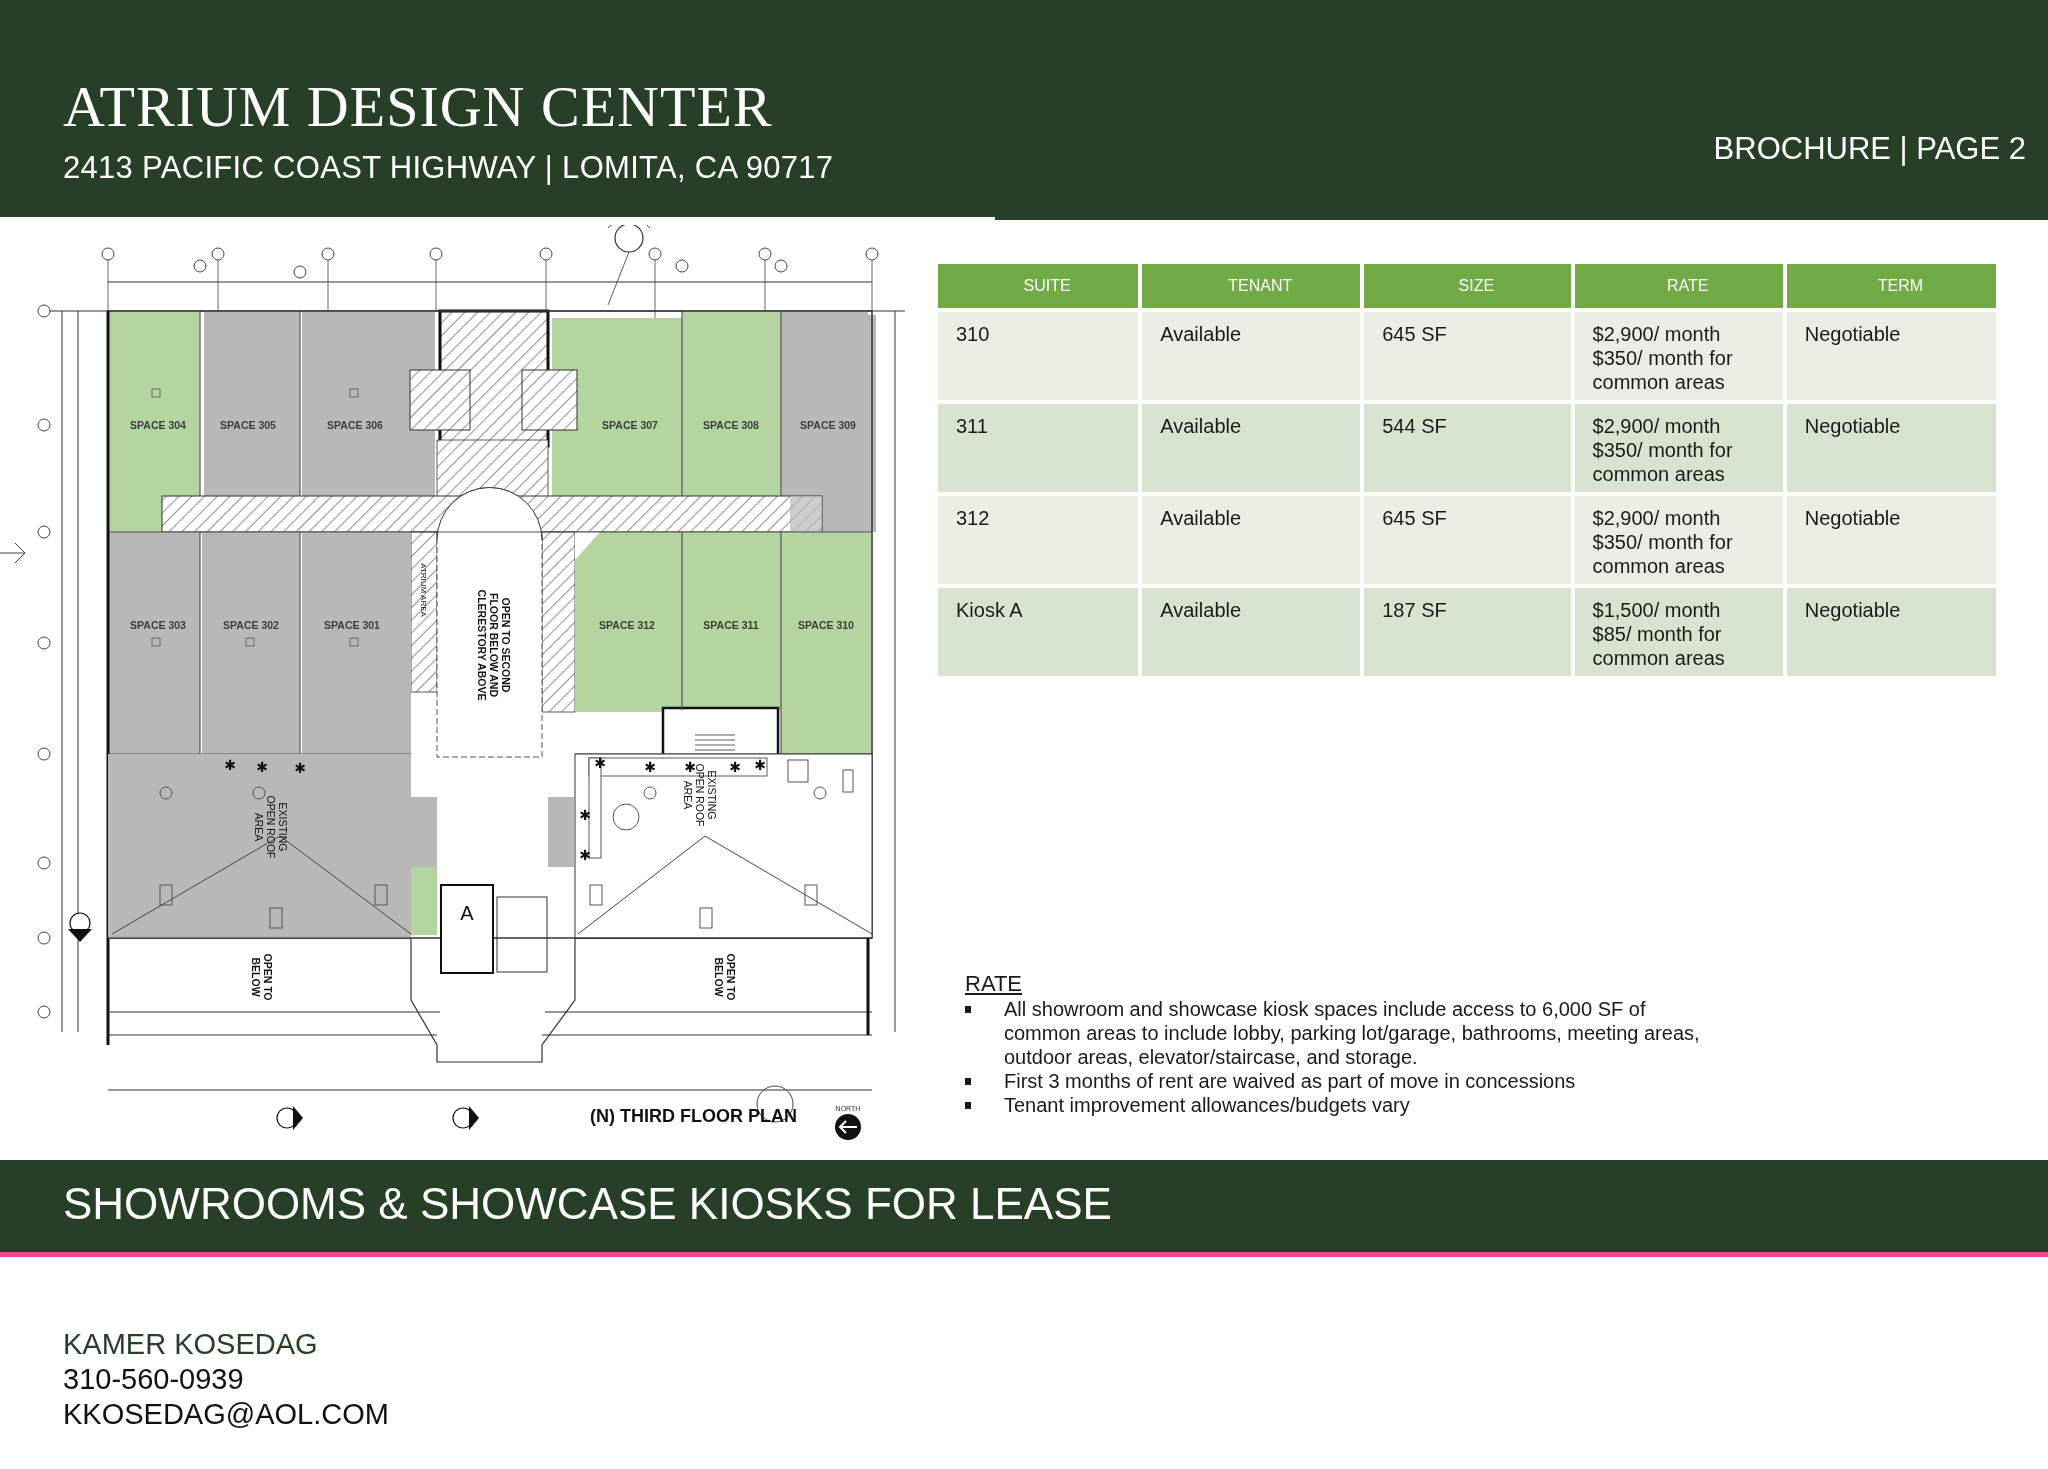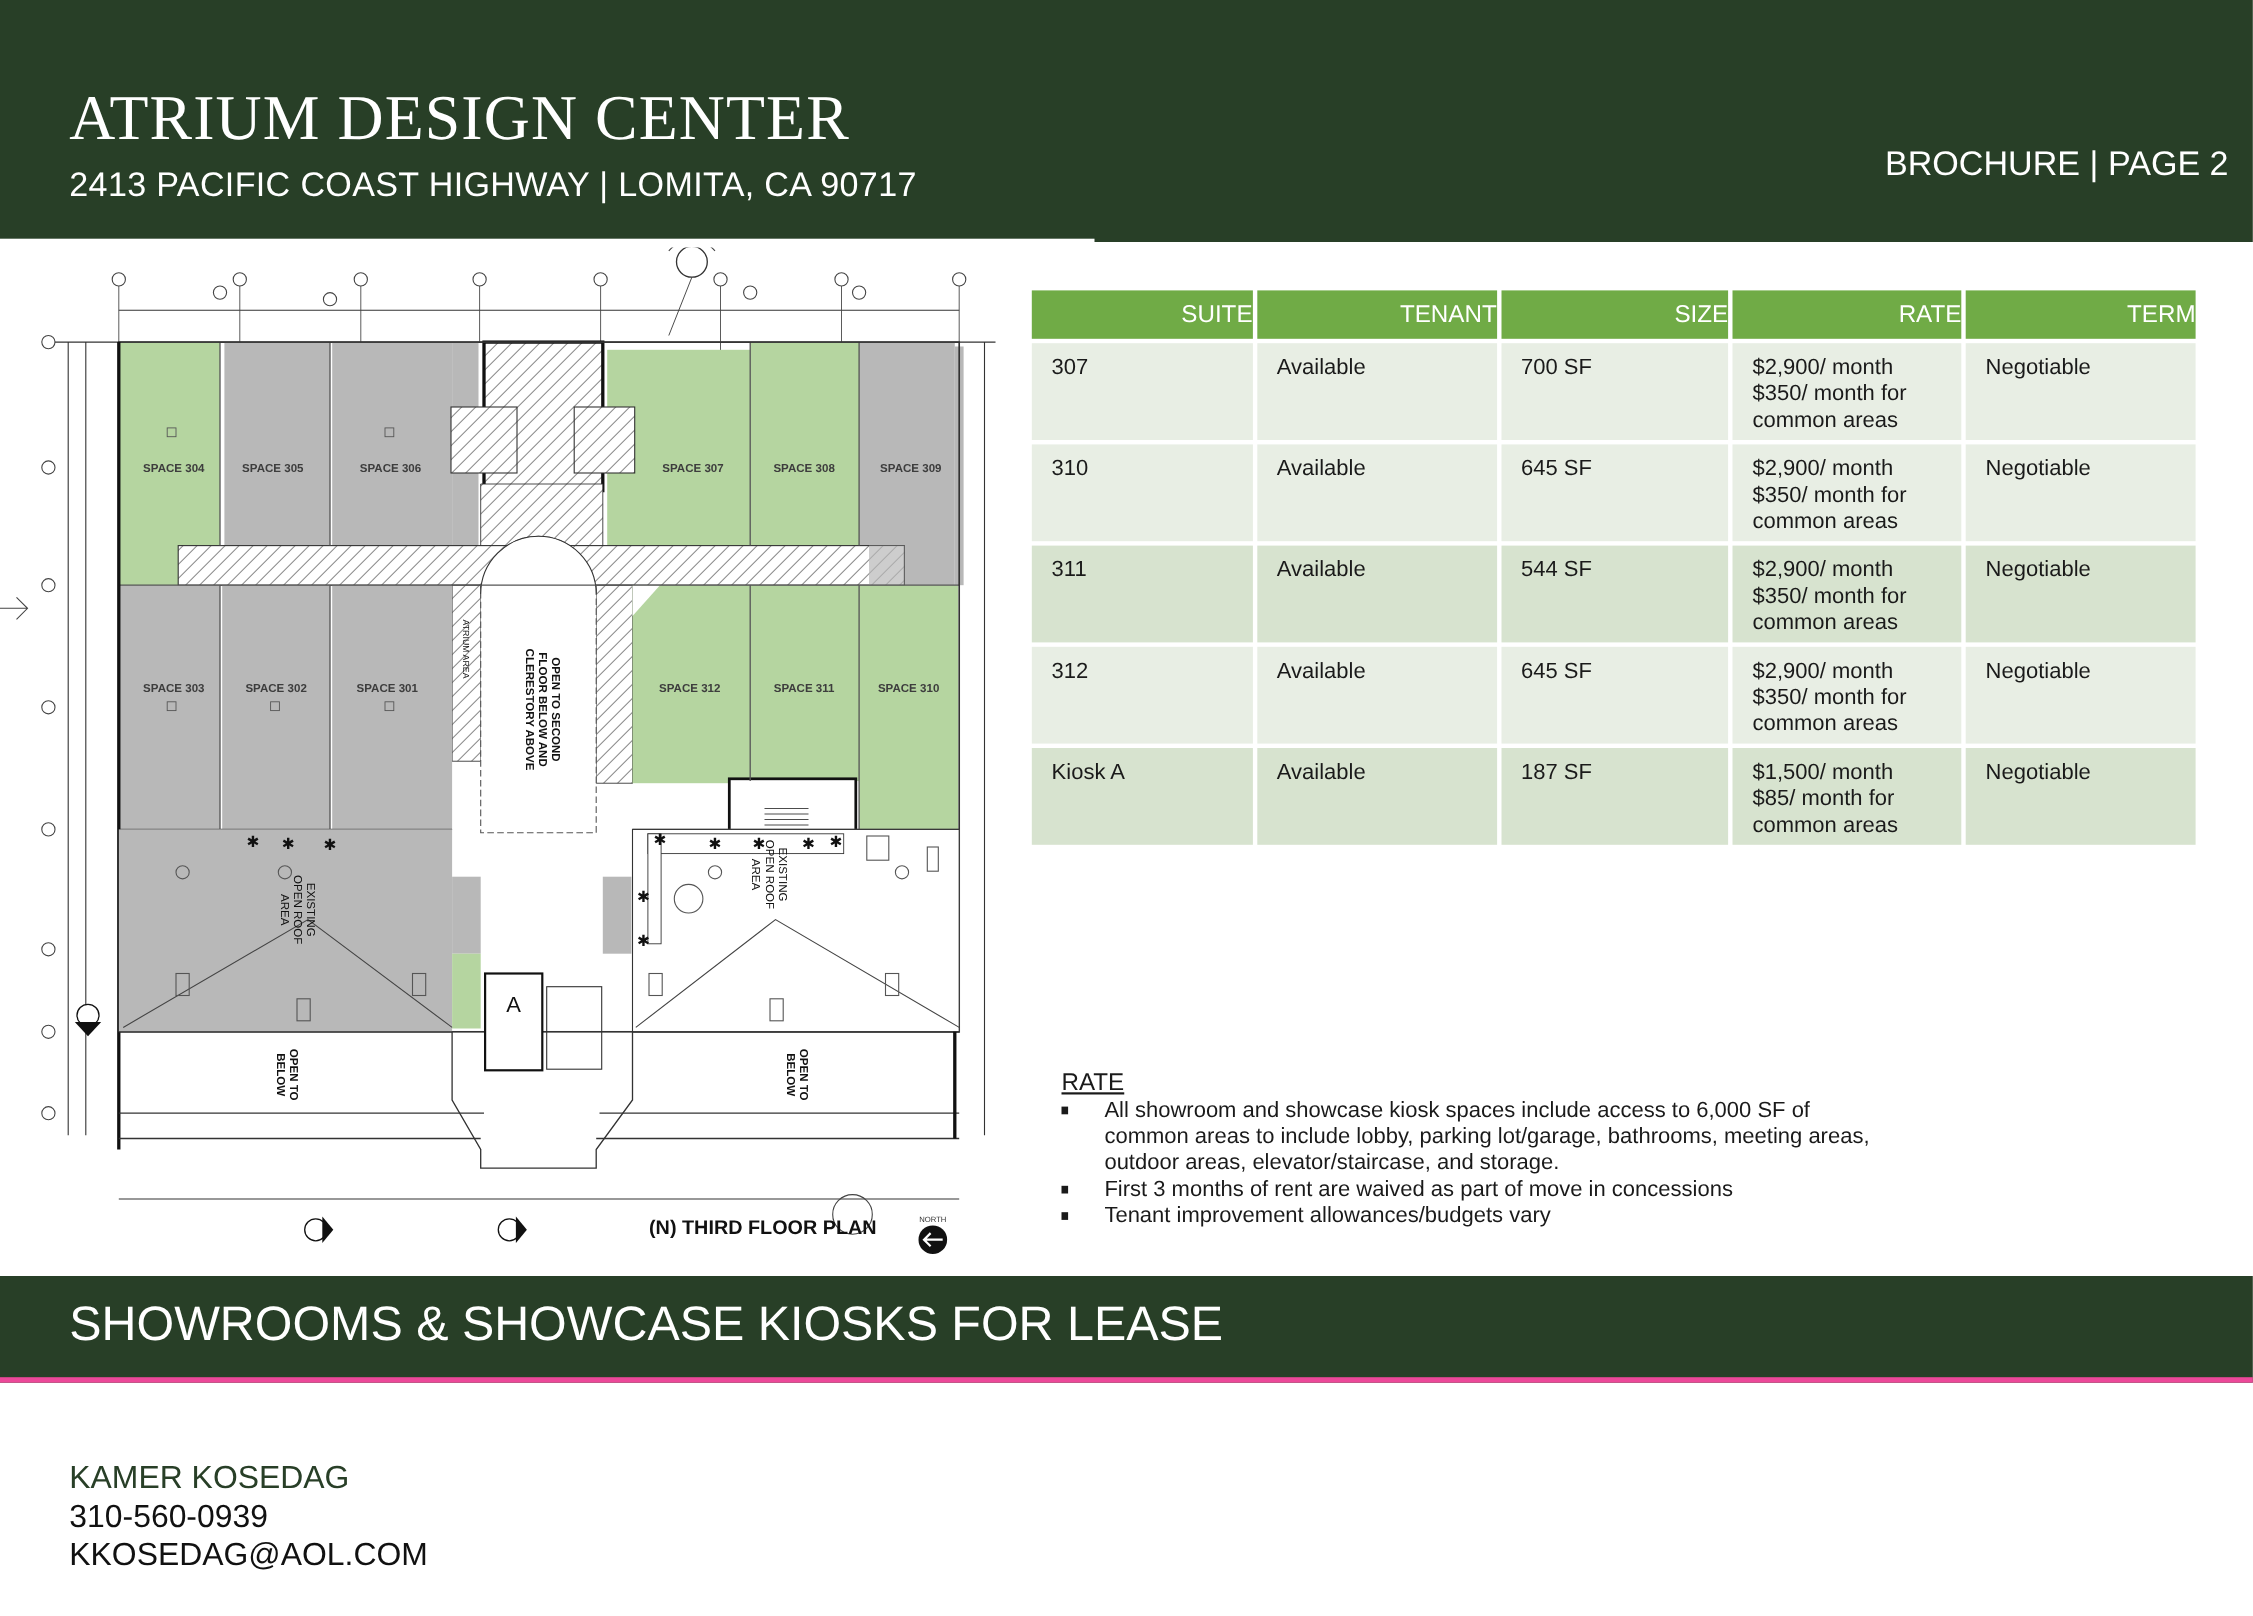--- a/index.html
+++ b/index.html
@@ -6,21 +6,21 @@
   body{width:2048px;height:1469px;position:relative;overflow:hidden;font-family:"Liberation Sans","DejaVu Sans",sans-serif;}
   .header{position:absolute;left:0;top:0;width:2048px;height:220px;background:#283f27;}
   .header-cut{position:absolute;left:0;top:217px;width:995px;height:3px;background:#ffffff;}
   .title{position:absolute;left:63px;top:78px;color:#ffffff;font-family:"Liberation Serif","DejaVu Serif",serif;font-size:58px;letter-spacing:1px;line-height:1;white-space:nowrap;}
   .subtitle{position:absolute;left:63px;top:152px;color:#ffffff;font-size:31px;line-height:1;white-space:nowrap;letter-spacing:0.3px;text-align:center;}
   .page-label{position:absolute;right:22px;top:133px;color:#ffffff;font-size:31px;line-height:1;white-space:nowrap;}
 
   .plan{position:absolute;left:0;top:225px;width:935px;height:920px;}
 
   .lease-table{position:absolute;left:938px;top:264px;width:1066px;border-collapse:separate;border-spacing:4px 4px;margin:-4px;}
-  .lease-table th{background:#70ab46;color:#ffffff;font-weight:normal;text-align:right;font-size:22px;padding:0 0 0 18px;height:44px;vertical-align:middle;}
+  .lease-table th{background:#70ab46;color:#ffffff;font-weight:normal;text-align:center;font-size:16px;padding:0 0 0 18px;height:44px;vertical-align:middle;}
   .lease-table td{font-size:20px;color:#1a1a1a;vertical-align:top;padding:10px 0 0 18px;height:78px;line-height:24px;}
   .lease-table tr.odd td{background:#d7e3cf;}
   .lease-table tr.even td{background:#e8eee4;}
   .rate-line{display:block;}
 
   .notes{position:absolute;left:965px;top:972px;width:760px;color:#1a1a1a;font-size:20px;line-height:24px;}
   .notes-title{text-decoration:underline;font-size:22px;margin-bottom:1px;}
   .notes ul{margin:0;padding:0;list-style:none;}
   .notes li{position:relative;padding-left:39px;}
   .notes li .bullet{position:absolute;left:0;top:9px;width:6px;height:7px;background:#1a1a1a;}
@@ -281,31 +281,20 @@
     <tr>
       <th style="width:189px">SUITE</th>
       <th style="width:206px">TENANT</th>
       <th style="width:196px">SIZE</th>
       <th style="width:196px">RATE</th>
       <th style="width:196px">TERM</th>
     </tr>
   </thead>
   <tbody>
     <tr class="even">
-      <td>307</td>
-      <td>Available</td>
-      <td>700 SF</td>
-      <td>
-          <span class="rate-line">$2,900/ month</span>
-          <span class="rate-line">$350/ month for</span>
-          <span class="rate-line">common areas</span>
-        </td>
-      <td>Negotiable</td>
-    </tr>
-    <tr class="even">
       <td>310</td>
       <td>Available</td>
       <td>645 SF</td>
       <td>
           <span class="rate-line">$2,900/ month</span>
           <span class="rate-line">$350/ month for</span>
           <span class="rate-line">common areas</span>
         </td>
       <td>Negotiable</td>
     </tr>

